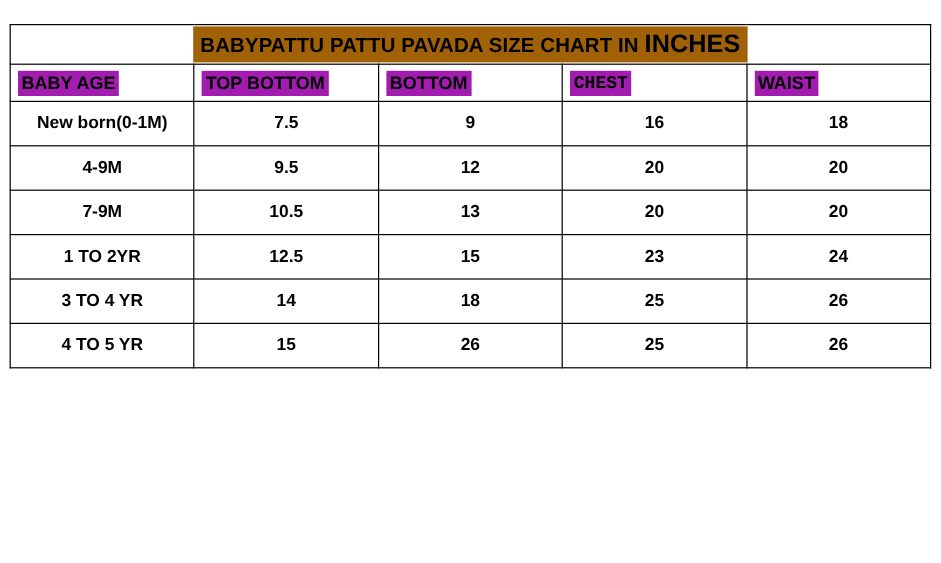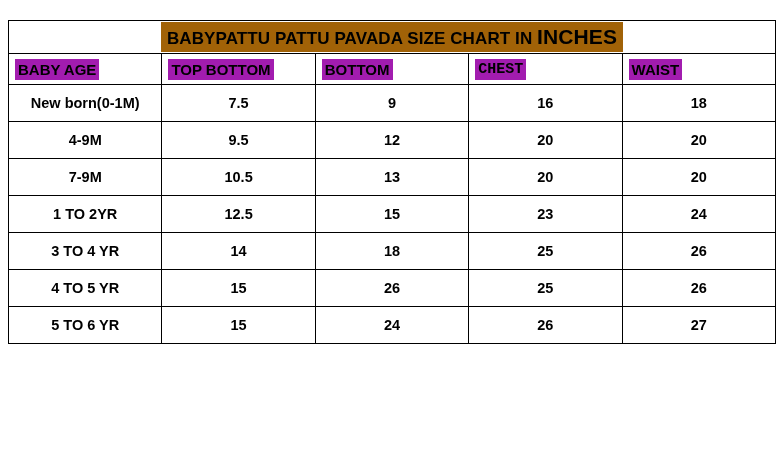--- a/index.html
+++ b/index.html
@@ -127,22 +127,15 @@
         <td>25</td>
         <td>26</td>
       </tr>
       <tr class="data-row">
         <td>4 TO 5 YR</td>
         <td>15</td>
         <td>26</td>
         <td>25</td>
         <td>26</td>
       </tr>
-      <tr class="data-row">
-        <td>5 TO 6 YR</td>
-        <td>15</td>
-        <td>24</td>
-        <td>26</td>
-        <td>27</td>
-      </tr>
     </tbody>
   </table>
 </div>
 
 </body></html>

